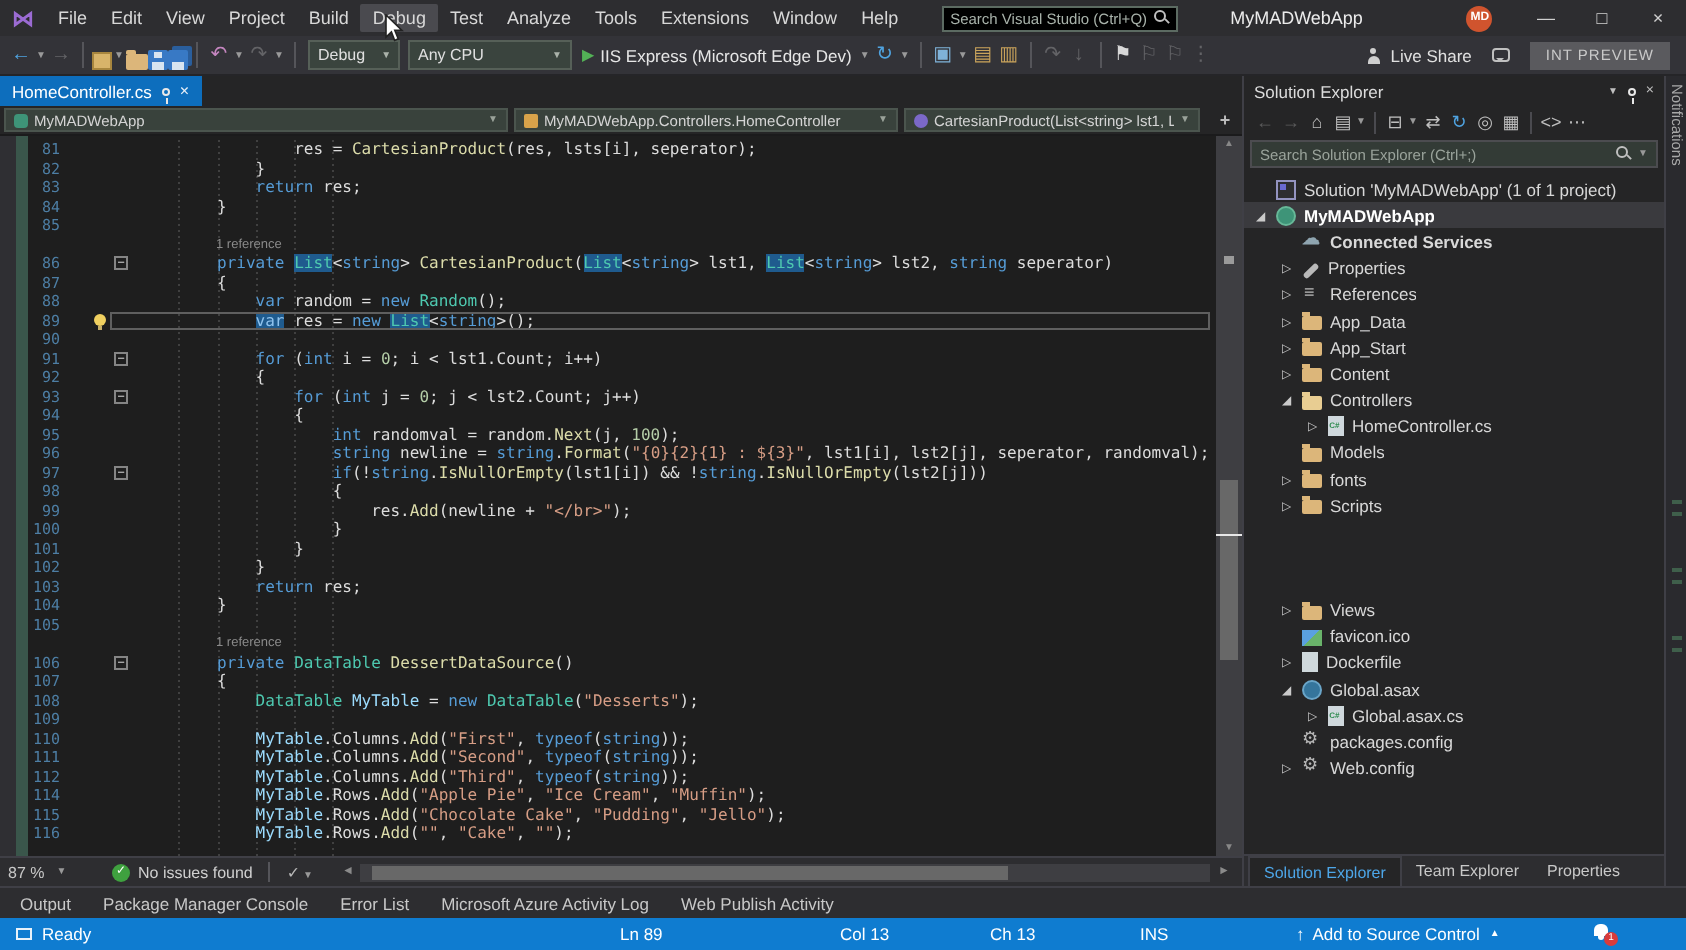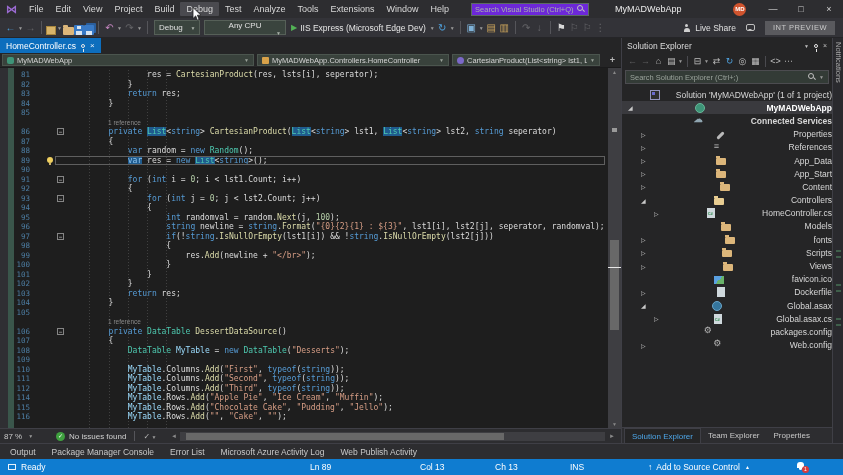--- a/index.html
+++ b/index.html
@@ -4,21 +4,21 @@
 <style>
   html,body{margin:0;padding:0;}
   body{width:843px;height:475px;overflow:hidden;background:#1e1e1e;font-family:"Liberation Sans",sans-serif;position:relative;-webkit-font-smoothing:antialiased;}
   *{box-sizing:border-box;}
 
   
   #titlebar{height:18px;background:#2d2d30;display:flex;align-items:center;padding:0 0 0 4px;position:relative;}
   #vs-logo{color:#9b6bd3;font-size:11px;margin:0 6px 0 2px;font-weight:bold;}
   .menu-item{font-size:9px;color:#d8d8d8;padding:2px 6px;border-radius:1px;white-space:nowrap;}
   .menu-item.active{background:#4a4a4f;}
-  #title-search{width:118px;height:13px;background:#6d28d9;border:1px solid #5c6b62;margin-left:16px;display:flex;align-items:center;padding:0 3px;}
+  #title-search{width:118px;height:13px;background:#000000;border:1px solid #5c6b62;margin-left:16px;display:flex;align-items:center;padding:0 3px;}
   #title-search .ph{font-size:7.5px;color:#a9b3ab;flex:1;white-space:nowrap;overflow:hidden;}
   #win-title{font-size:9px;color:#ececec;margin-left:26px;white-space:nowrap;}
   #avatar{width:13px;height:13px;border-radius:50%;background:#d0542e;color:#fff;font-size:6px;font-weight:bold;display:flex;align-items:center;justify-content:center;margin-left:52px;}
   #win-controls{margin-left:auto;display:flex;}
   .win-btn{width:28px;height:18px;color:#d0d0d0;font-size:9px;display:flex;align-items:center;justify-content:center;}
   #cursor{position:absolute;left:192px;top:7px;z-index:999;pointer-events:none;}
 
   
   #toolbar{height:20px;background:#333338;display:flex;align-items:center;padding:0 4px;border-bottom:1px solid #252528;}
   .tbi{min-width:13px;text-align:center;font-size:10px;color:#c8c8c8;line-height:18px;}
@@ -113,21 +113,21 @@
   .sei{min-width:13px;text-align:center;font-size:9px;color:#bfbfbf;}
   .sei.dim{opacity:.35;} .sei.accent{color:#4fa3e0;}
   .sei-sep{width:1px;height:11px;background:#4a4a4f;margin:0 3px;}
   .sei-caret{font-size:5px;color:#999;width:6px;}
   #se-search{height:14px;background:#333b36;border:1px solid #4c4c50;margin:1px 3px 2px 3px;display:flex;align-items:center;padding:5px 4px;gap:3px;}
   #se-search .ph{font-size:7.5px;color:#9aa39b;flex:1;white-space:nowrap;overflow:hidden;}
   .i-mag{width:8px;height:8px;position:relative;display:inline-block;flex:none;}
   .i-mag::before{content:"";position:absolute;left:0;top:0;width:4px;height:4px;border:1px solid #c0c0c0;border-radius:50%;}
   .i-mag::after{content:"";position:absolute;left:5px;top:5px;width:3px;height:1px;background:#c0c0c0;transform:rotate(45deg);}
   #se-tree{flex:1;overflow:hidden;padding-top:2px;}
-  .tr{height:13.2px;display:flex;align-items:center;padding-left:6px;font-size:8.5px;color:#d8d8d8;white-space:nowrap;position:relative;justify-content:space-between;}
+  .tr{height:13.2px;display:flex;align-items:center;padding-left:6px;font-size:8.5px;color:#d8d8d8;white-space:nowrap;position:relative;}
   .tr.selected{background:#3a3a3e;}
   .tr.bold .lbl{font-weight:bold;color:#fff;}
   .tr .arrow{width:10px;font-size:6px;color:#cacaca;flex:none;}
   .tr .lbl{margin-left:4px;overflow:hidden;}
   .ti{width:10px;height:10px;flex:none;position:relative;display:inline-block;}
   .ti-sln{border:1px solid #9393c0;background:#2d2d30;}
   .ti-sln::after{content:"";position:absolute;left:1px;top:1px;width:3px;height:3px;background:#6a6ad0;}
   .ti-proj{border-radius:50%;background:#3e9478;border:1px solid #67b898;}
   .ti-cloud::after{content:"☁";color:#8fa5b0;font-size:9px;position:absolute;left:0;top:-2px;}
   .ti-wrench{height:3px !important;width:9px !important;background:#b9b9b9;border-radius:2px;transform:rotate(-45deg);margin-top:3px;}
@@ -215,21 +215,21 @@
       <span class="tb-sep"></span>
       <span class="tbi" style="color: rgb(197, 134, 192);">↶</span>
       <span class="tb-caret">▼</span>
       <span class="tbi dim">↷</span>
       <span class="tb-caret">▼</span>
       <span class="tb-sep"></span>
       <div class="combo" style="width: 46px;">
         <span>Debug</span>
         <span class="cv">▼</span>
       </div>
-      <div class="combo" style="width: 82px; flex-direction: column;">
+      <div class="combo" style="width: 82px;">
         <span>Any CPU</span>
         <span class="cv">▼</span>
       </div>
       <div id="run-btn">
         <span class="play">▶</span>
         <span class="lbl">IIS Express (Microsoft Edge Dev)</span>
       </div>
       <span class="tb-caret">▼</span>
       <span class="tbi" style="color: rgb(79, 163, 224);">↻</span>
       <span class="tb-caret">▼</span>
@@ -447,21 +447,21 @@
         <div class="tr" style="padding-left: 19px;">
           <span class="arrow">▷</span>
           <span class="ti ti-folder"></span>
           <span class="lbl">fonts</span>
         </div>
         <div class="tr" style="padding-left: 19px;">
           <span class="arrow">▷</span>
           <span class="ti ti-folder"></span>
           <span class="lbl">Scripts</span>
         </div>
-        <div class="tr" style="padding-left: 19px;">
+        <div class="tr" style="padding-left: 19px; margin-top: 39px;">
           <span class="arrow">▷</span>
           <span class="ti ti-folder"></span>
           <span class="lbl">Views</span>
         </div>
         <div class="tr" style="padding-left: 19px;">
           <span class="arrow"></span>
           <span class="ti ti-img"></span>
           <span class="lbl">favicon.ico</span>
         </div>
         <div class="tr" style="padding-left: 19px;">

